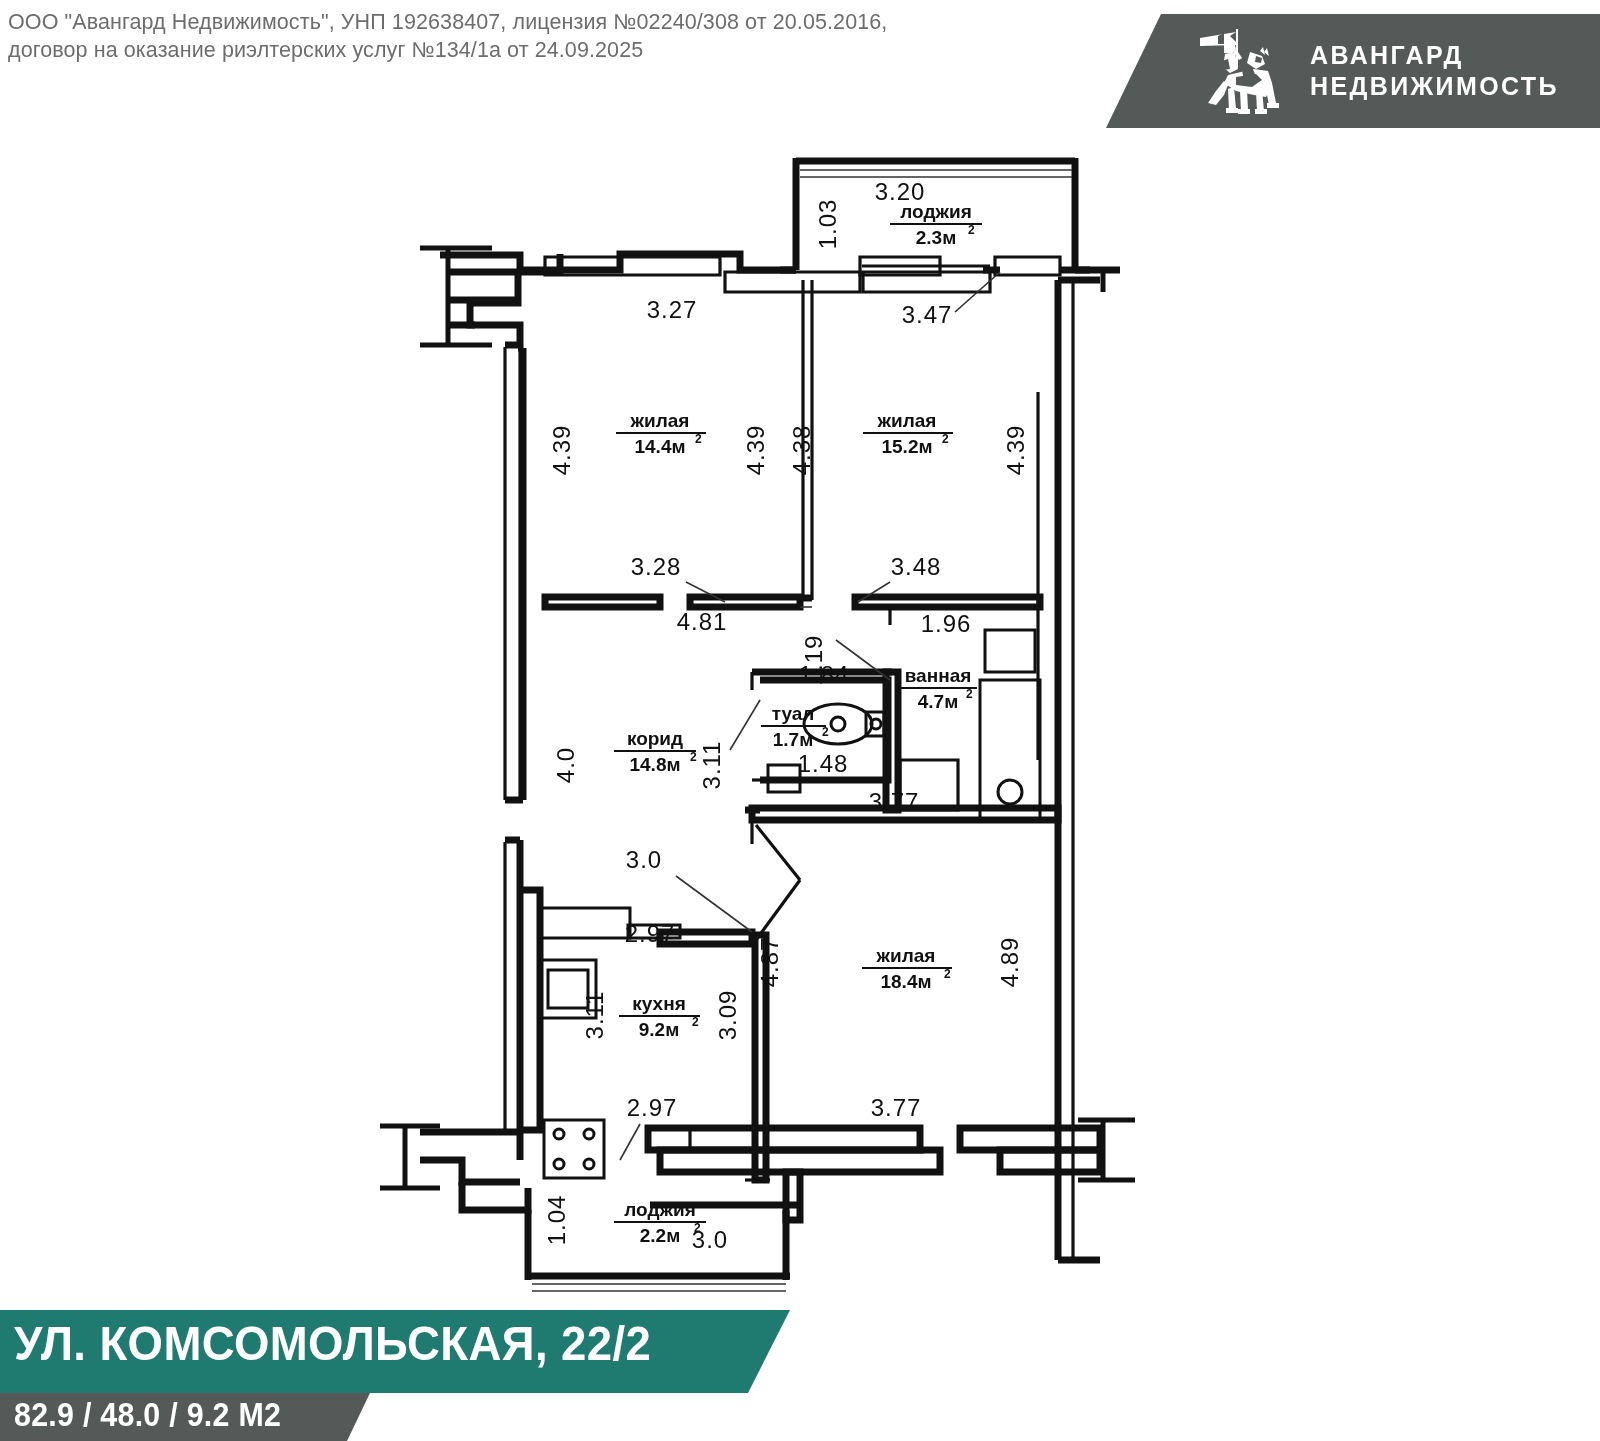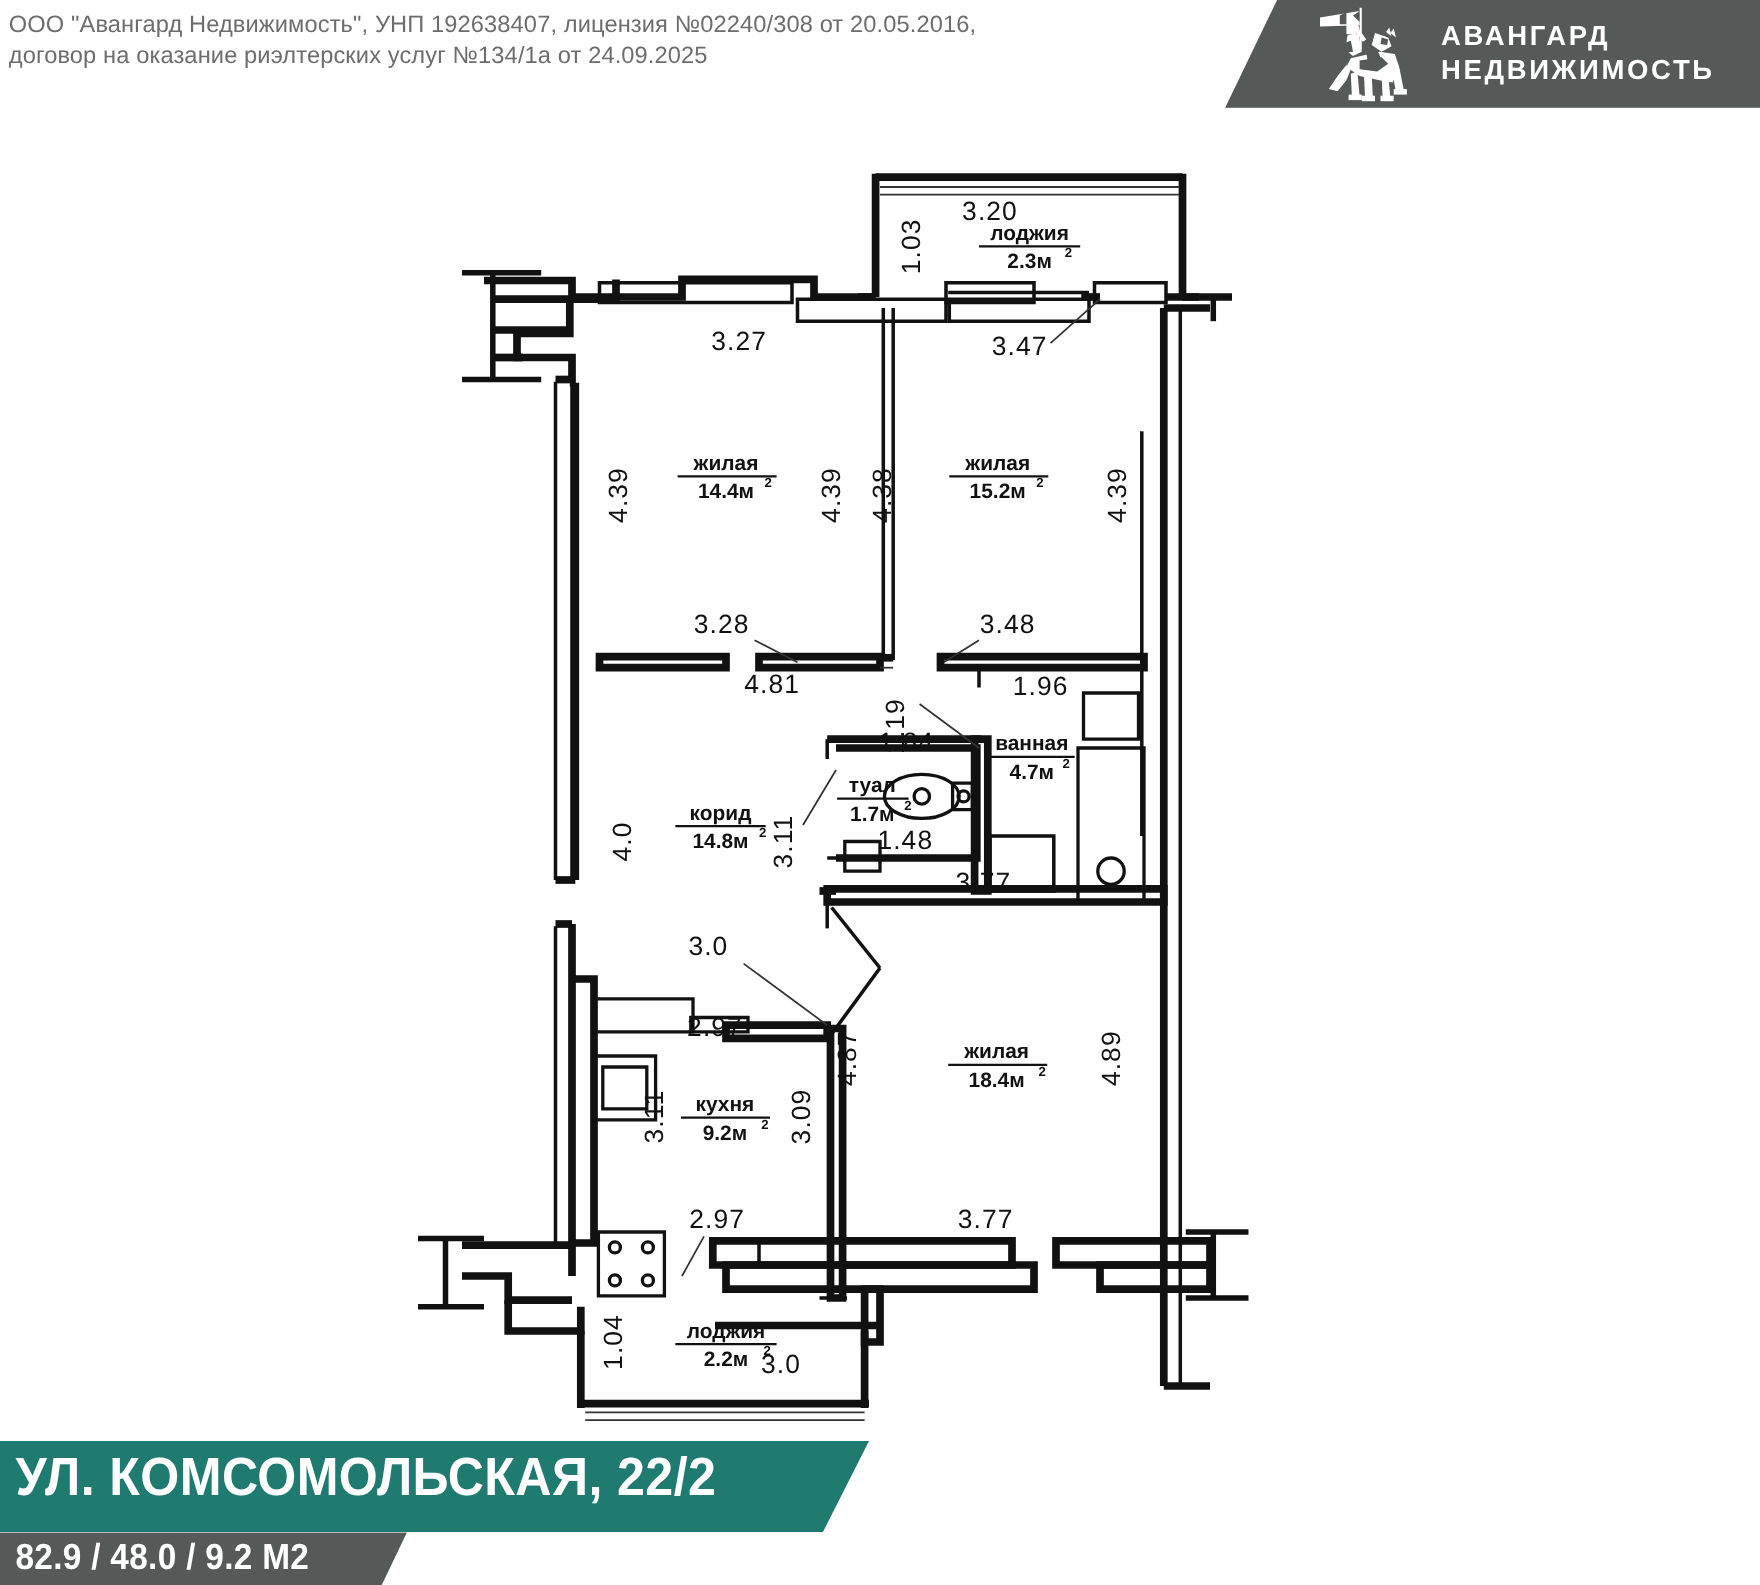--- a/index.html
+++ b/index.html
@@ -23,22 +23,22 @@
     top: 8px;
     width: 1060px;
     color: #6d6d6d;
     font-size: 21.5px;
     line-height: 28px;
     letter-spacing: 0.1px;
     white-space: pre-line;
   }
   #logo-band {
     position: absolute;
-    top: 0; left: 1106px;
-    width: 494px; height: 98px;
+    top: 14px; left: 1106px;
+    width: 494px; height: 114px;
     background: #555a59;
     clip-path: polygon(55px 0, 494px 0, 494px 114px, 0 114px);
   }
   #logo-inner {
     position: absolute;
     inset: 0;
     display: flex;
     align-items: center;
     padding-left: 86px;
     gap: 16px;

